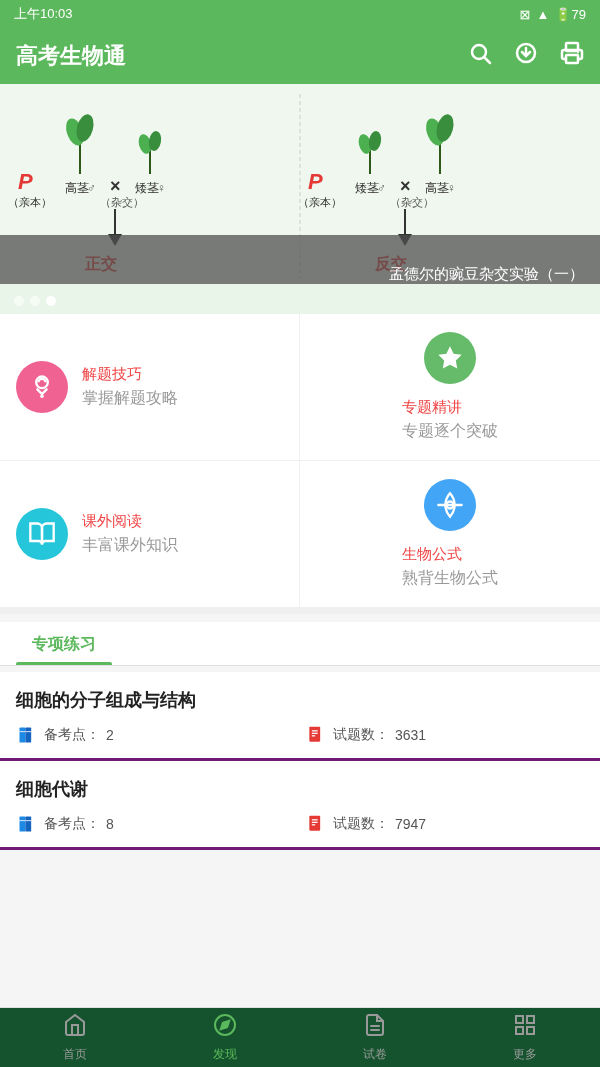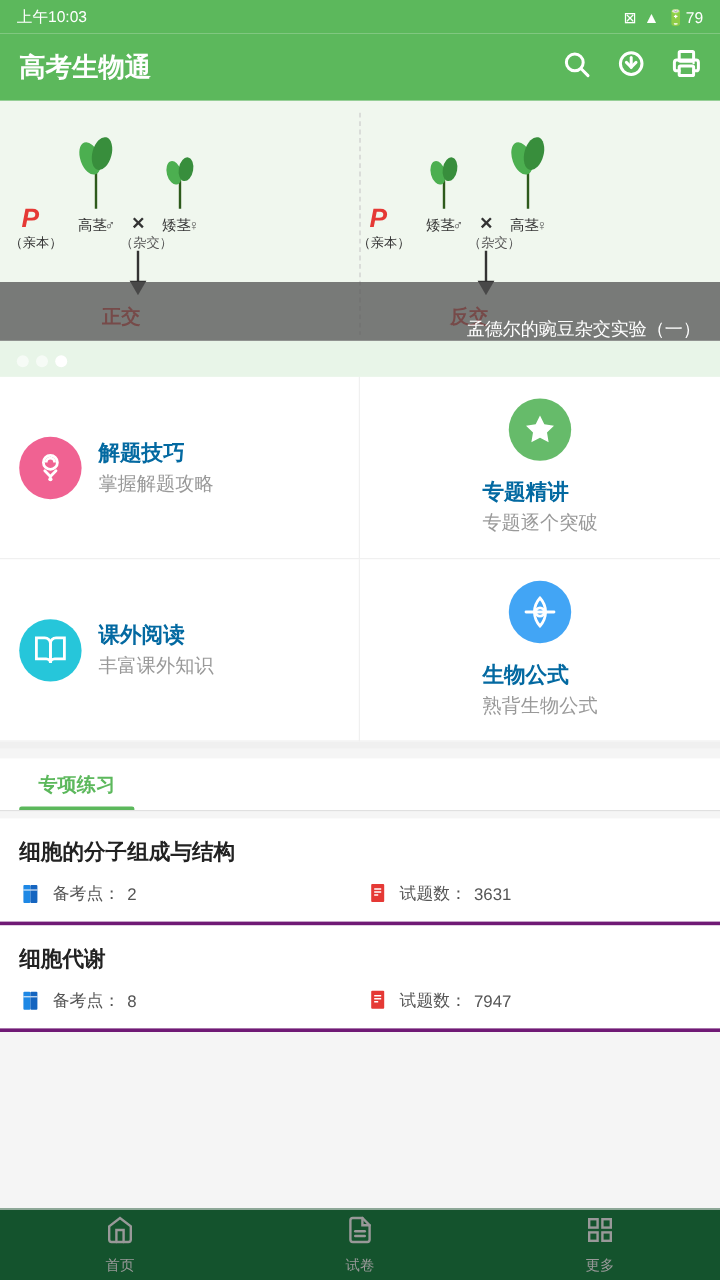--- a/index.html
+++ b/index.html
@@ -130,23 +130,23 @@
       color: white;
       flex-shrink: 0;
     }
     .icon-red { background: #f06292; }
     .icon-green { background: #66bb6a; }
     .icon-teal { background: #26c6da; }
     .icon-blue { background: #42a5f5; }
 
     .feature-text-wrap {}
     .feature-title {
-      font-size: 18px;
-      font-weight: bold;
-      color: #0369a1;
+      font-size: 15px;
+      font-weight: normal;
+      color: #ef4444;
       margin-bottom: 4px;
     }
     .feature-subtitle {
       font-size: 16px;
       color: #999;
     }
 
     
     .tabs {
       background: white;
@@ -508,20 +508,29 @@
   <div class="nav-item">
     <div class="nav-icon">
       <svg width="24" height="24" viewBox="0 0 24 24" fill="none" stroke="#999" stroke-width="2" stroke-linecap="round">
         <path d="M3 9l9-7 9 7v11a2 2 0 0 1-2 2H5a2 2 0 0 1-2-2z"></path>
         <polyline points="9,22 9,12 15,12 15,22"></polyline>
       </svg>
     </div>
     <span class="nav-label">首页</span>
   </div>
 
+  <div class="nav-item">
+    <div class="nav-icon active">
+      <svg width="24" height="24" viewBox="0 0 24 24" fill="none" stroke="#5cb85c" stroke-width="2" stroke-linecap="round">
+        <circle cx="12" cy="12" r="10"></circle>
+        <polygon points="16.24,7.76 14.12,14.12 7.76,16.24 9.88,9.88" fill="#5cb85c"></polygon>
+      </svg>
+    </div>
+    <span class="nav-label active">发现</span>
+  </div>
 
   <div class="nav-item">
     <div class="nav-icon">
       <svg width="24" height="24" viewBox="0 0 24 24" fill="none" stroke="#999" stroke-width="2" stroke-linecap="round">
         <path d="M14 2H6a2 2 0 0 0-2 2v16a2 2 0 0 0 2 2h12a2 2 0 0 0 2-2V8z"></path>
         <polyline points="14,2 14,8 20,8"></polyline>
         <line x1="8" y1="13" x2="16" y2="13"></line>
         <line x1="8" y1="17" x2="16" y2="17"></line>
       </svg>
     </div>

